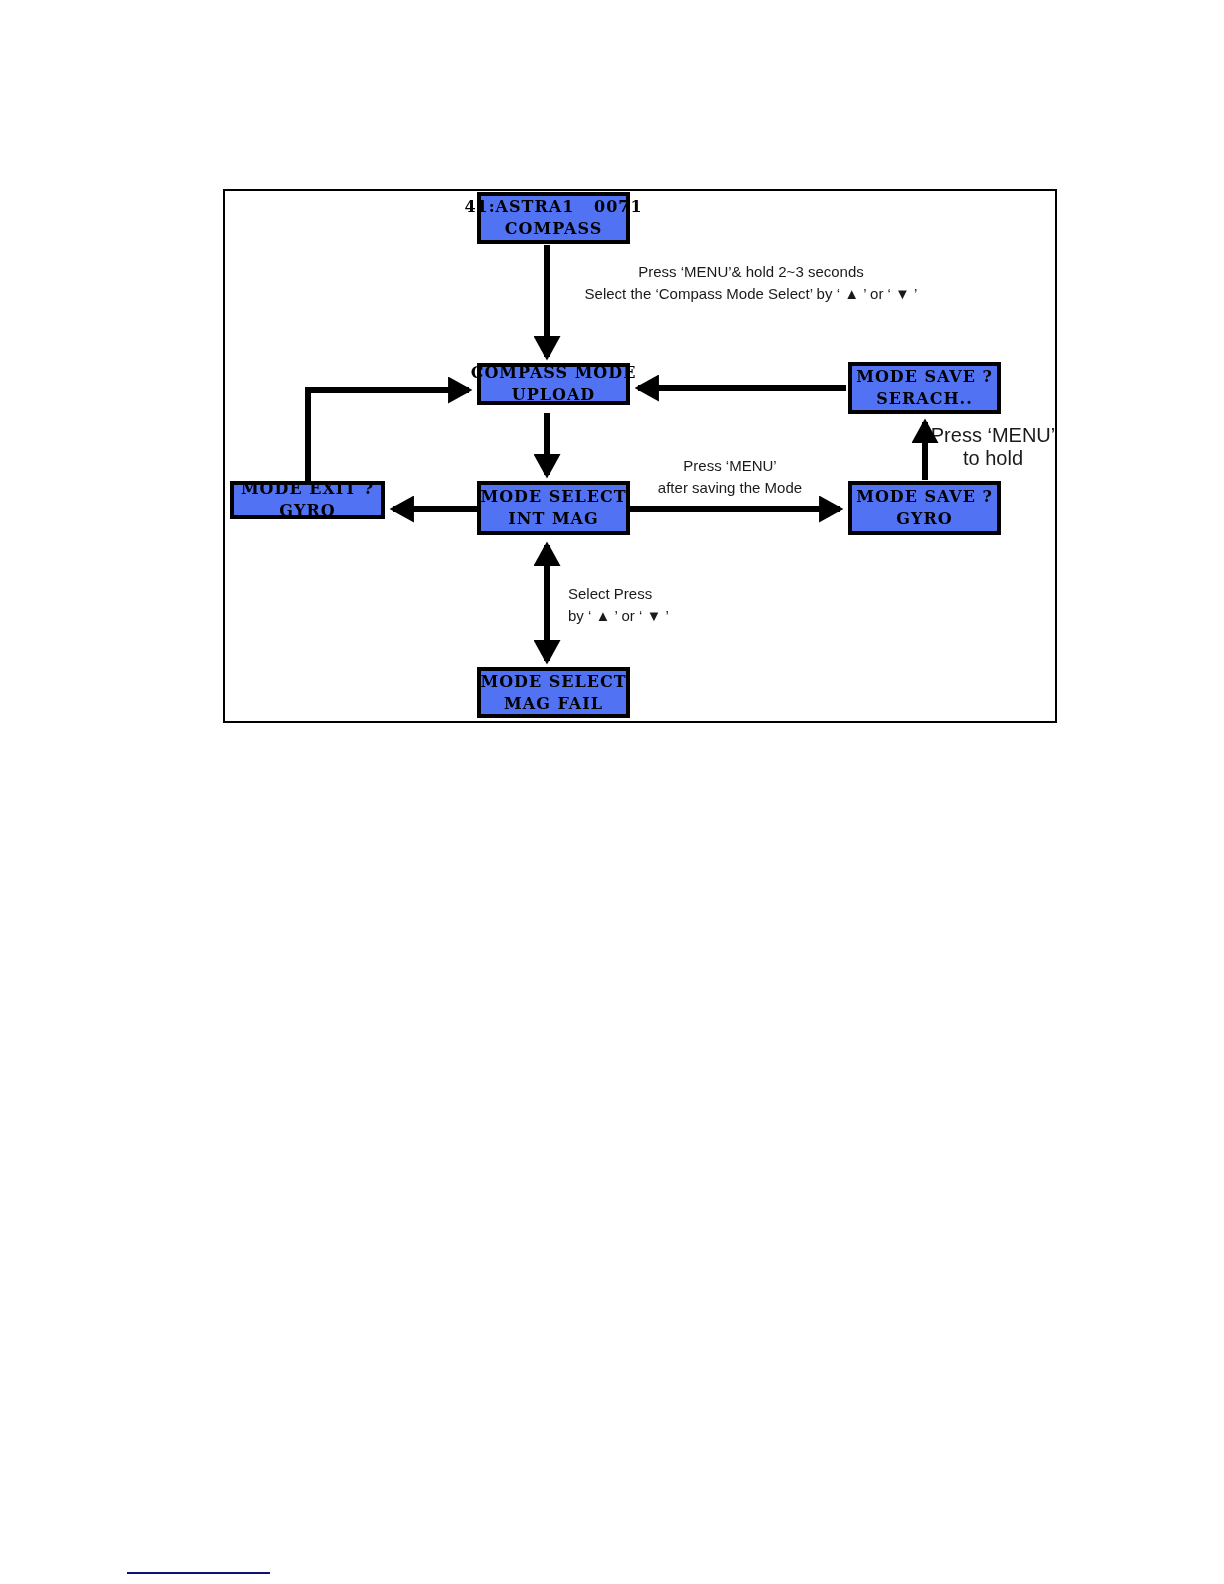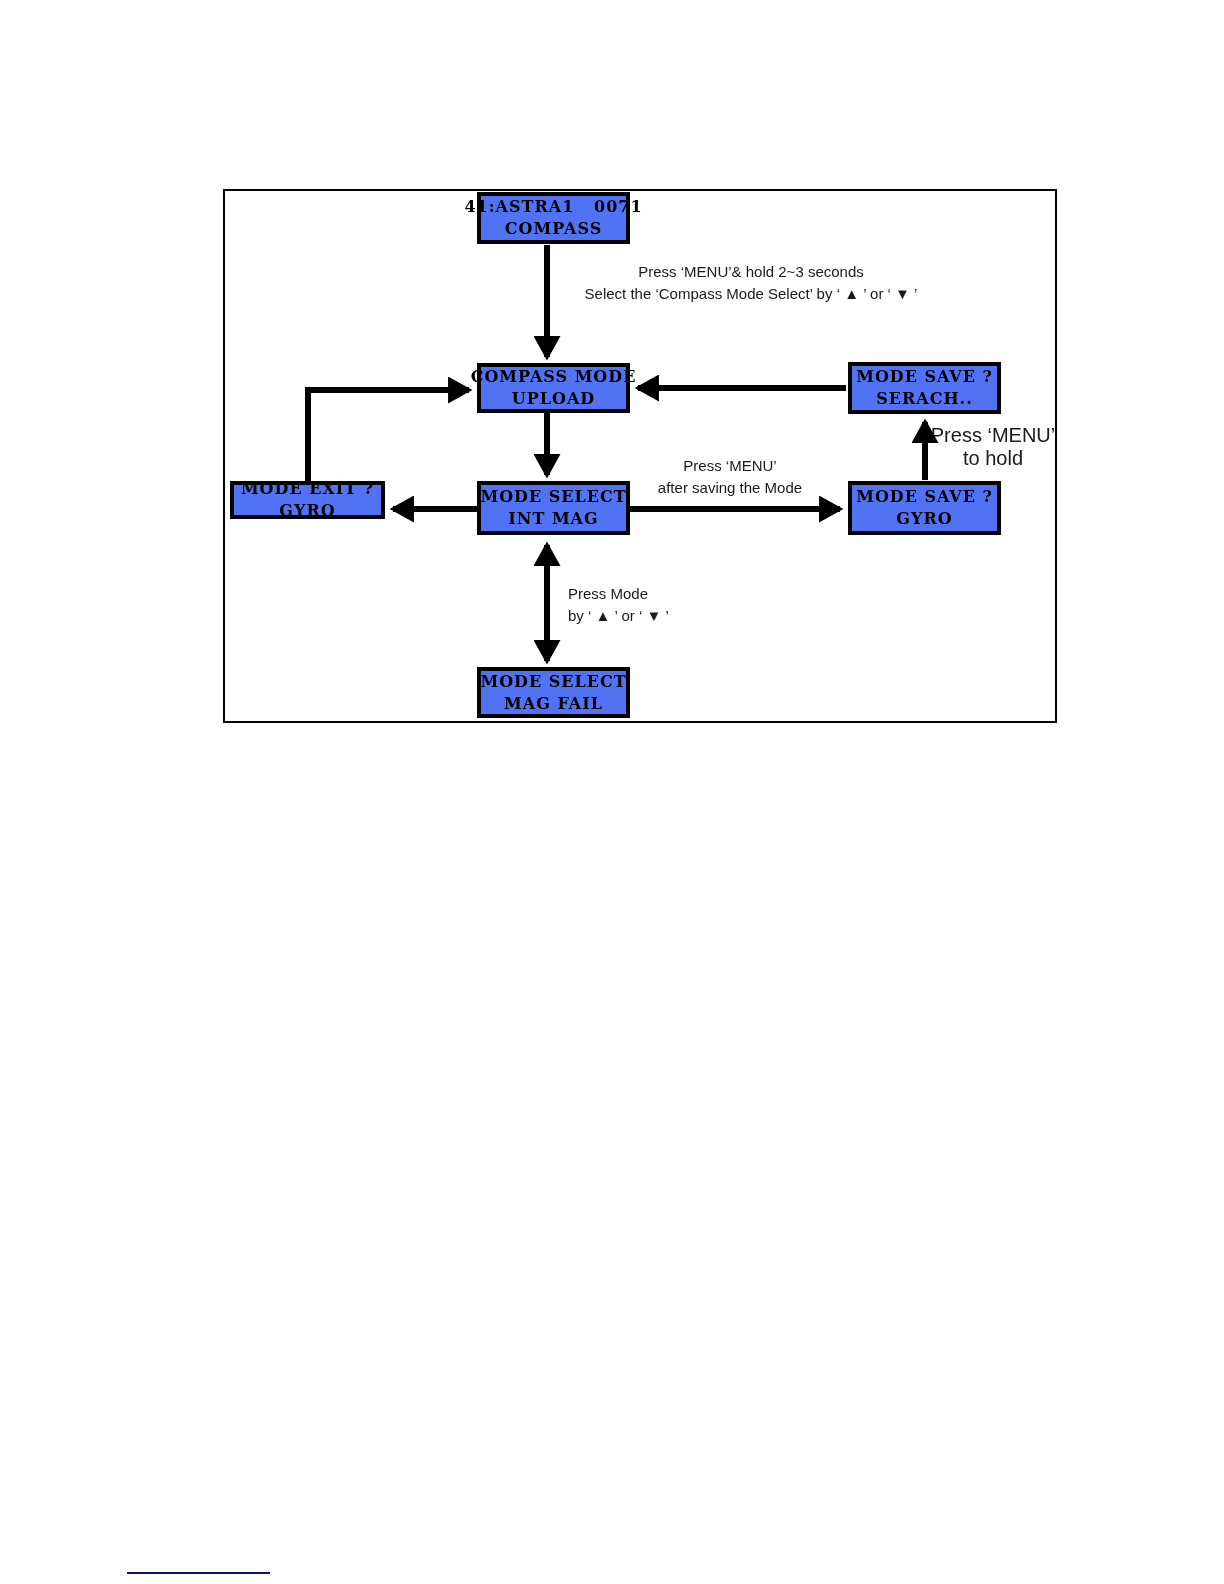--- a/index.html
+++ b/index.html
@@ -56,21 +56,21 @@
 
 <div class="page">
 
   <div class="frame"></div>
 
   <div class="lcd-box" style="left:477px;top:192px;width:153px;height:52px;">
     <div class="lcd-line">41:ASTRA1   0071</div>
     <div class="lcd-line">COMPASS</div>
   </div>
 
-  <div class="lcd-box" style="left:477px;top:363px;width:153px;height:50px;">
+  <div class="lcd-box" style="left:477px;top:363px;width:153px;height:42px;">
     <div class="lcd-line">COMPASS MODE</div>
     <div class="lcd-line">UPLOAD</div>
   </div>
 
   <div class="lcd-box" style="left:848px;top:362px;width:153px;height:52px;">
     <div class="lcd-line">MODE SAVE ?</div>
     <div class="lcd-line">SERACH..</div>
   </div>
 
   <div class="lcd-box" style="left:230px;top:481px;width:155px;height:38px;">
@@ -103,21 +103,21 @@
     <div>Press ‘MENU’</div>
     <div>to hold</div>
   </div>
 
   <div class="ann" style="left:630px;top:455px;width:200px;">
     <div>Press ‘MENU’</div>
     <div>after saving the Mode</div>
   </div>
 
   <div class="ann ann-left" style="left:568px;top:583px;width:200px;">
-    <div>Press Mode</div>
+    <div>Select Press</div>
     <div>by ‘ ▲ ’ or ‘ ▼ ’</div>
   </div>
 
   <svg class="arrows" viewBox="0 0 1224 1584">
     <defs>
       <marker id="ah" viewBox="0 0 4 4" markerWidth="4.5" markerHeight="4.5" refX="3.1" refY="2" orient="auto-start-reverse" markerUnits="strokeWidth">
         <path d="M0,0 L3.6,2 L0,4 Z" fill="#000"></path>
       </marker>
     </defs>
     <g stroke="#000" stroke-width="6" fill="none">

